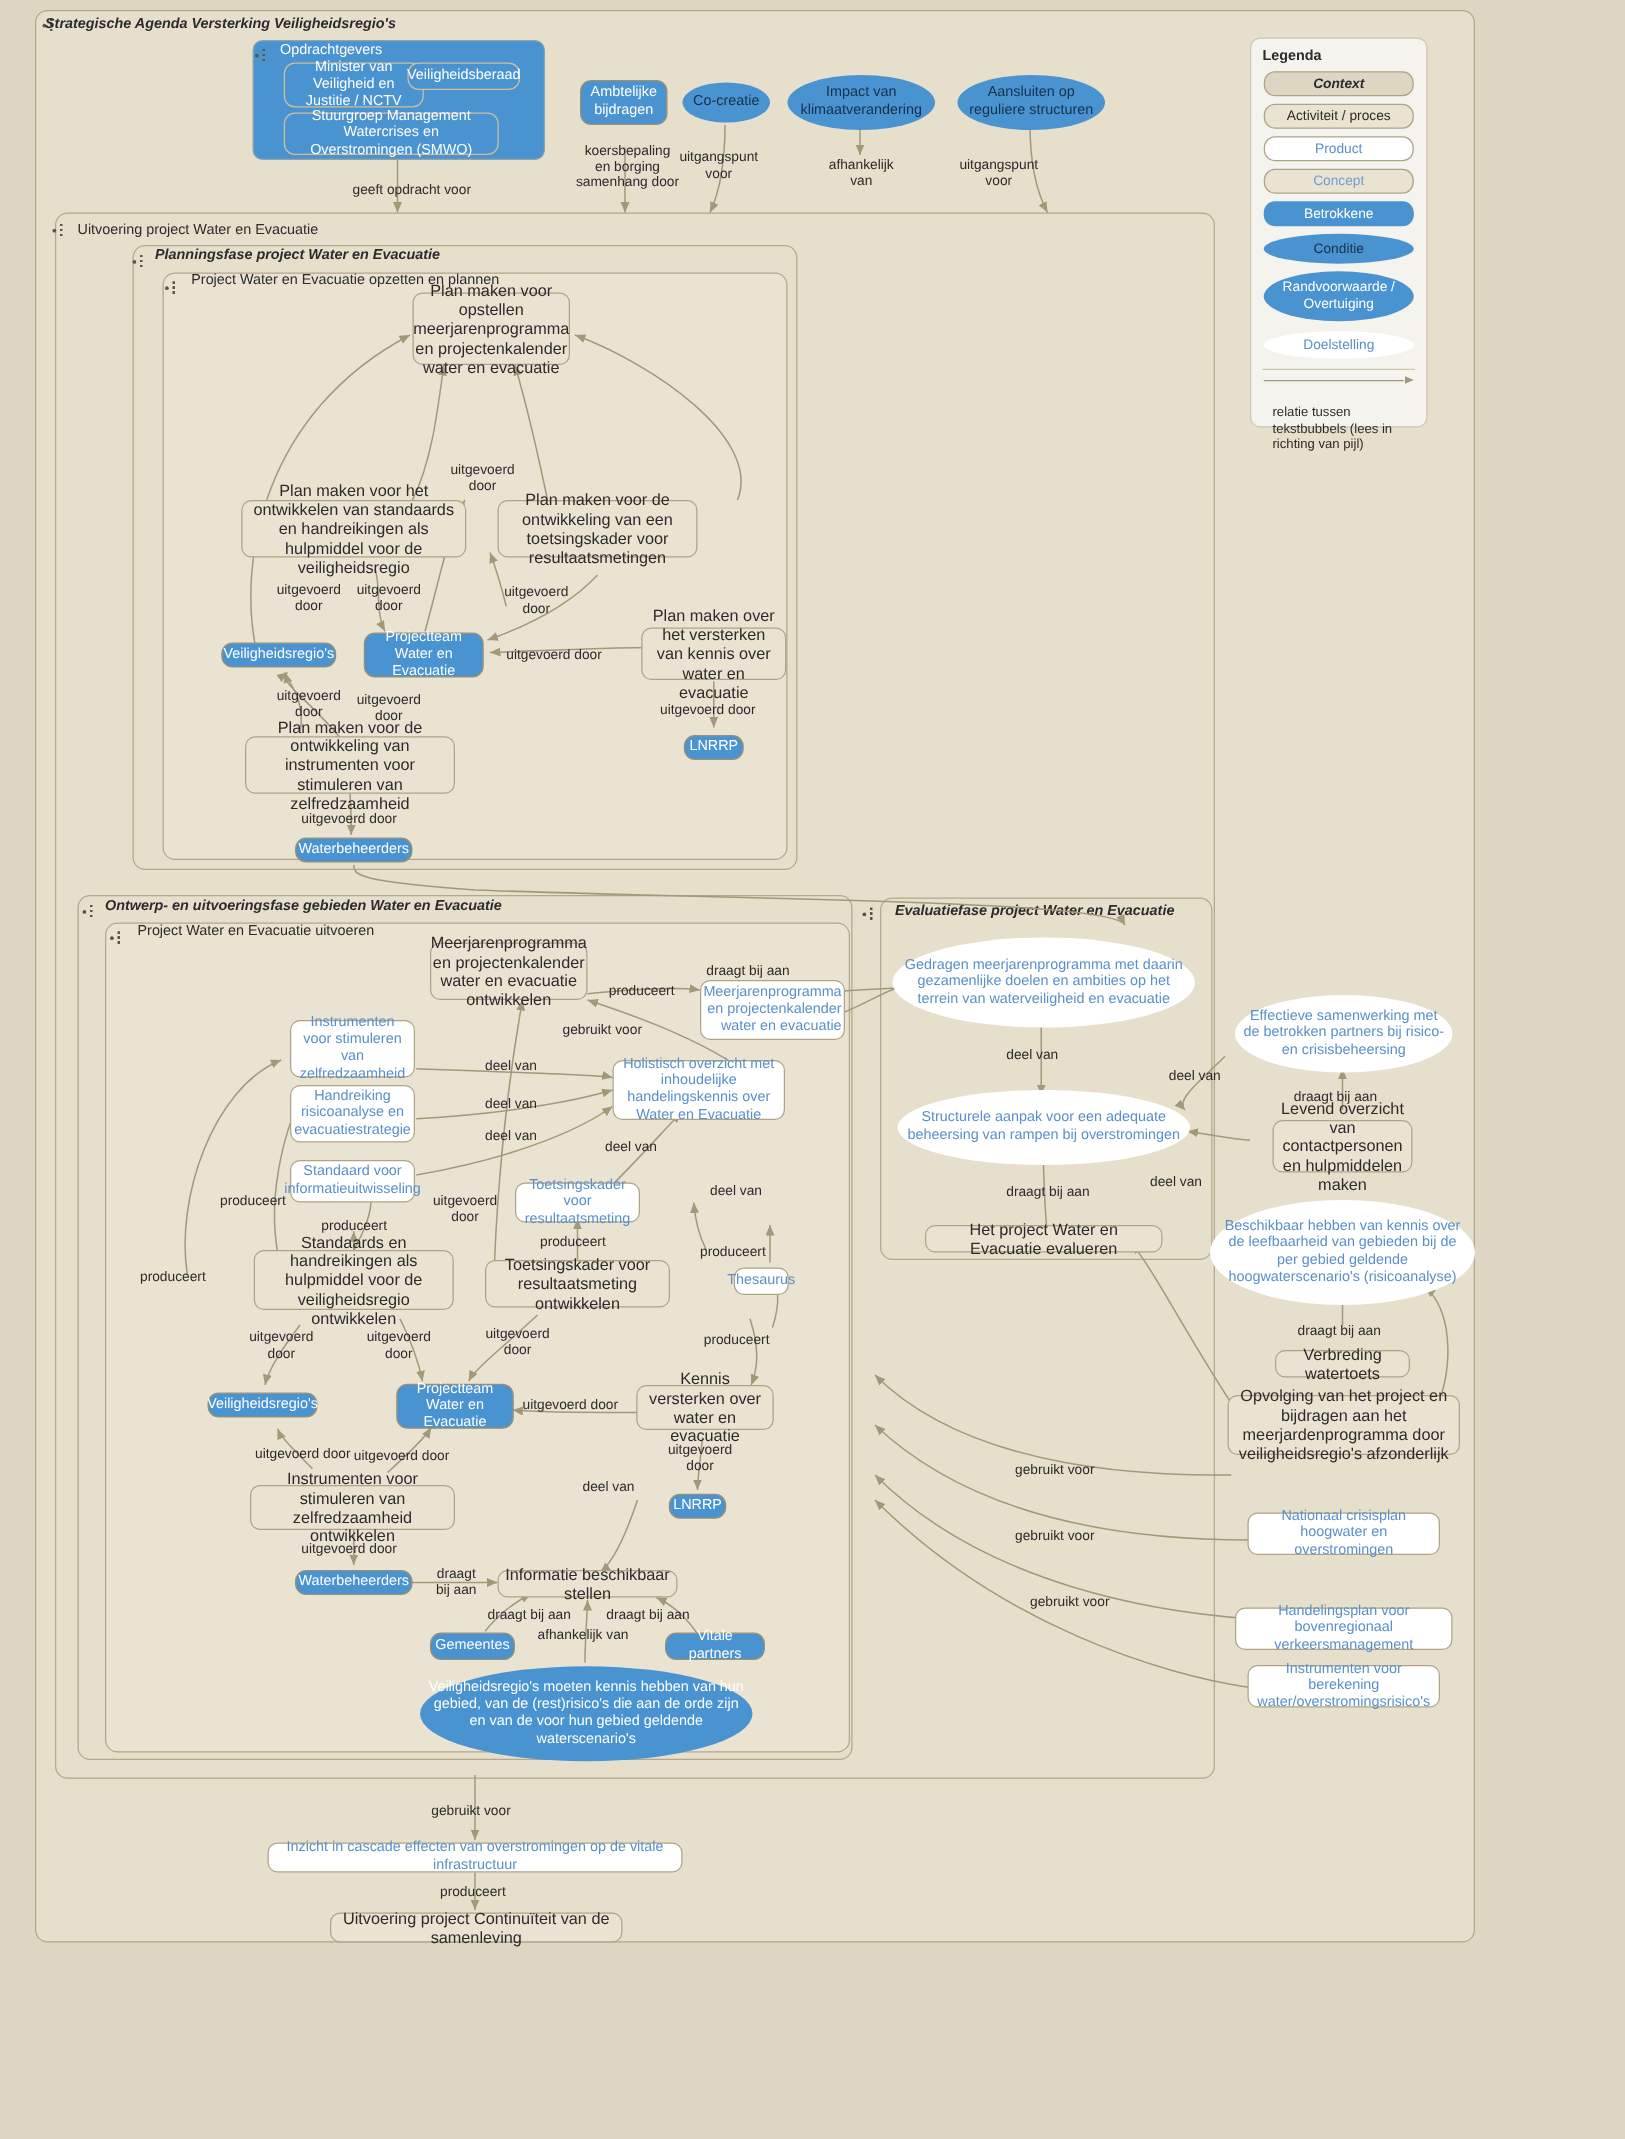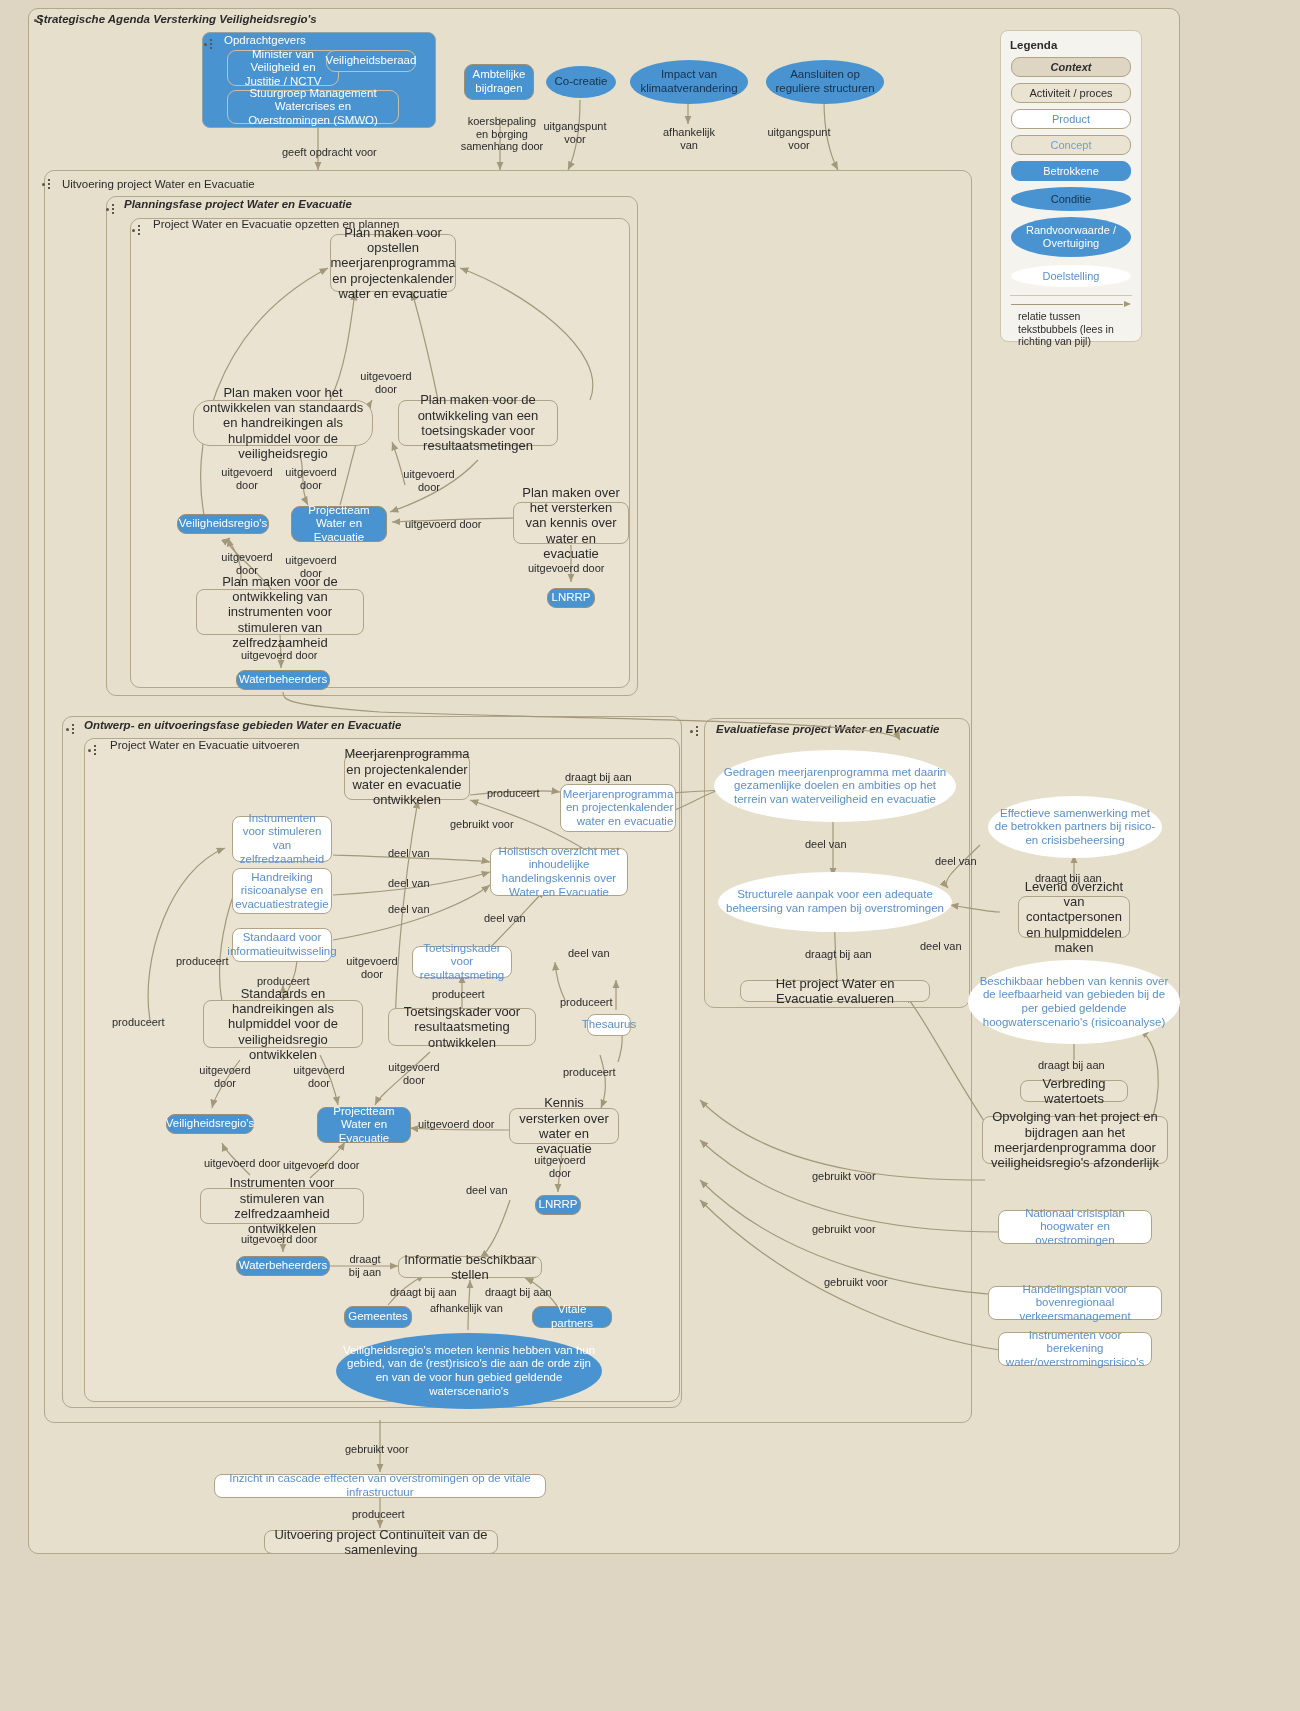--- a/index.html
+++ b/index.html
@@ -39,21 +39,21 @@
   #legend h4{margin:8px 0 6px 9px;font-size:11.5px;font-weight:bold;color:#2b2b2b;}
   .lg-item{margin:0 auto 6px auto;width:120px;display:flex;align-items:center;justify-content:center;
            text-align:center;font-size:11px;line-height:1.15;box-sizing:border-box;}
   .lg-rect{height:20px;border-radius:9px;}
   .lg-ell{border-radius:50%;}
   .lg-rel{margin:8px auto 0 auto;width:122px;border-top:1px solid #cfc6b0;padding-top:4px;}
   .lg-arrowline{position:relative;width:120px;height:8px;margin:0 auto;}
   .lg-arrowline::before{content:"";position:absolute;left:0;top:4px;width:112px;height:1px;background:#a3987a;}
   .lg-arrowline::after{content:"";position:absolute;right:0;top:1px;border-left:7px solid #a3987a;
        border-top:3.5px solid transparent;border-bottom:3.5px solid transparent;}
-  .lg-caption{font-size:10.5px;color:#2b2b2b;line-height:1.2;margin:2px 0 0 8px;}
+  .lg-caption{font-size:10.5px;color:#2b2b2b;line-height:1.2;margin:16px 0 0 8px;}
 
   svg.edges{position:absolute;left:0;top:0;width:1300px;height:1711px;z-index:1;pointer-events:none;}
 </style>
 </head>
 <body>
 
 <div id="stage">
 
   <svg class="edges" viewBox="0 0 1300 1711">
     <defs>
@@ -191,21 +191,21 @@
     </div>
 
   <div class="node n-conditie" style="left:766px;top:60px;width:118px;height:44px;">
     <span>Aansluiten op reguliere structuren</span>
     </div>
 
   <div class="node n-activity" style="left:330px;top:234px;width:126px;height:58px;">
     <span>Plan maken voor opstellen meerjarenprogramma en projectenkalender water en evacuatie</span>
     </div>
 
-  <div class="node n-activity" style="left:193px;top:400px;width:180px;height:46px;border-radius:17px;">
+  <div class="node n-activity" style="left:193px;top:400px;width:180px;height:46px;">
     <span>Plan maken voor het ontwikkelen van standaards en handreikingen als hulpmiddel voor de veiligheidsregio</span>
     </div>
 
   <div class="node n-activity" style="left:398px;top:400px;width:160px;height:46px;">
     <span>Plan maken voor de ontwikkeling van een toetsingskader voor resultaatsmetingen</span>
     </div>
 
   <div class="node n-activity" style="left:513px;top:502px;width:116px;height:42px;">
     <span>Plan maken over het versterken van kennis over water en evacuatie</span>
     </div>

